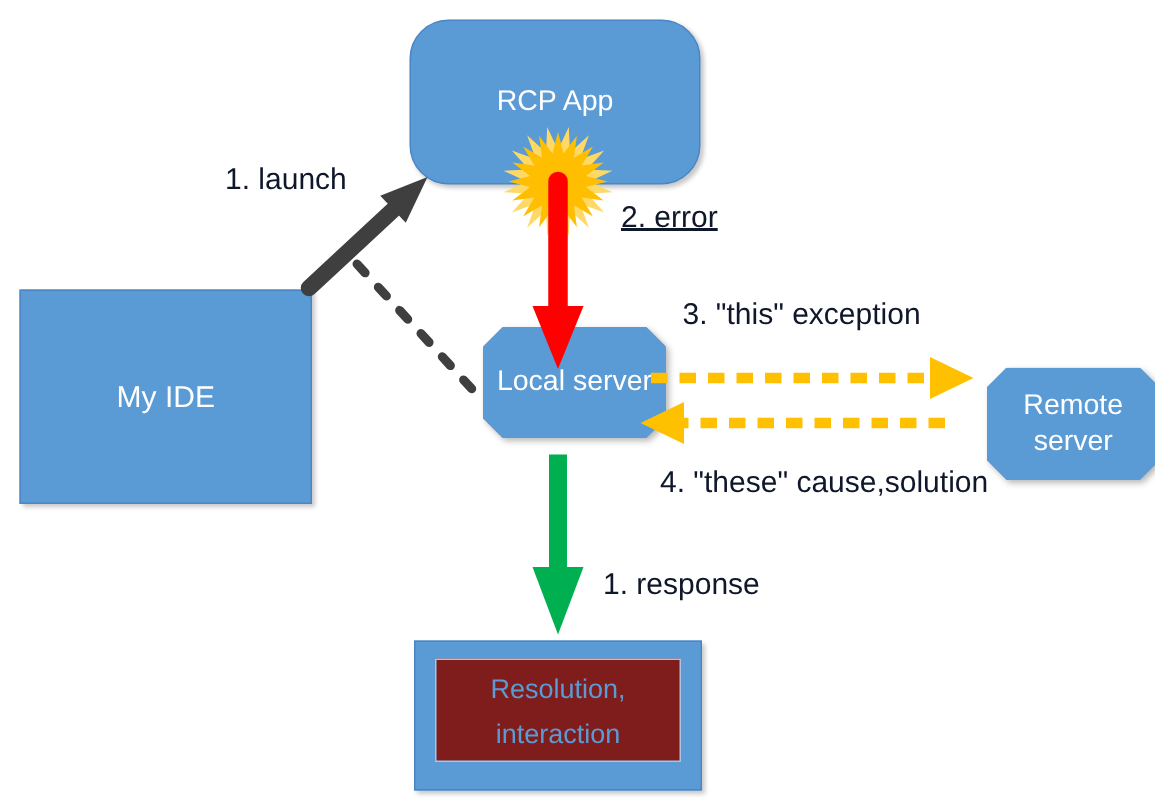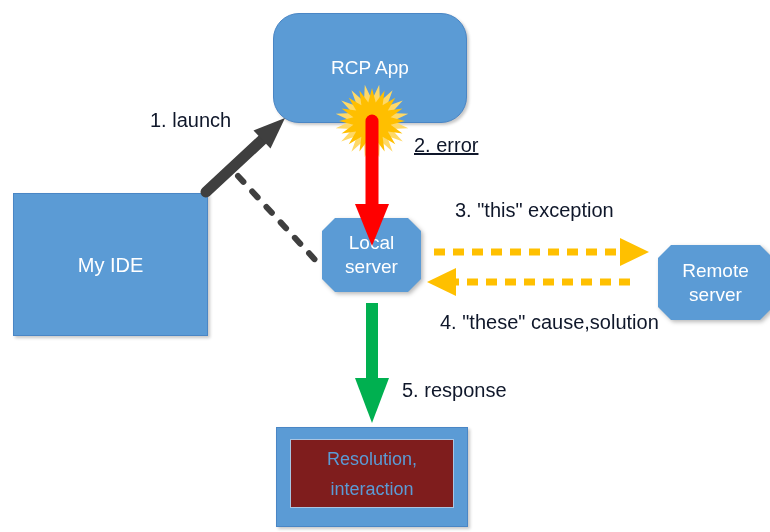--- a/index.html
+++ b/index.html
@@ -38,21 +38,21 @@
                        calc(100% - 13px) 100%, 13px 100%, 0 calc(100% - 13px), 0 13px);
   }
   .octagon-wrap {
     position: absolute;
     filter: drop-shadow(2px 2px 2px rgba(0,0,0,0.28));
     z-index: 1;
   }
   .octagon-wrap .node { position: relative; width: 100%; height: 100%; }
   #node-my-ide   { left: 13px;  top: 193px; width: 195px; height: 143px; font-size: 20px; }
   #node-rcp-app  { left: 273px; top: 13px;  width: 194px; height: 110px; }
-  #wrap-local-server  { left: 322px; top: 218px; width: 99px; height: 74px; }
+  #wrap-local-server  { left: 322px; top: 218px; width: 122px; height: 74px; }
   #wrap-remote-server { left: 658px; top: 245px; width: 115px; height: 75px; }
   #node-remote-server span { display: block; width: 80px; }
   #node-resolution {
     left: 276px; top: 427px; width: 192px; height: 100px;
     border: 1px solid #4a86c5;
     box-shadow: 2px 2px 3px rgba(0,0,0,0.22);
   }
   .resolution-inner {
     position: absolute;
     left: 13px; right: 13px; top: 11px; bottom: 18px;
@@ -115,21 +115,21 @@
   <div class="node" id="node-resolution">
     <div class="resolution-inner">
       <span>Resolution, interaction</span>
     </div>
   </div>
 
   <div class="step-label" id="label-step1">1. launch</div>
   <div class="step-label" id="label-step2">2. error</div>
   <div class="step-label" id="label-step3">3. "this" exception</div>
   <div class="step-label" id="label-step4">4. "these" cause,solution</div>
-  <div class="step-label" id="label-step5">5. response</div>
+  <div class="step-label" id="label-step5">1. response</div>
 
   <svg class="overlay" viewBox="0 0 770 532">
 
     <g>
       <line x1="206" y1="192" x2="262" y2="140" stroke="#3f3f3f" stroke-width="11" stroke-linecap="round"></line>
       <polygon points="285,118 270.5,148.5 253.5,130.5" fill="#3f3f3f"></polygon>
     </g>
 
     <g>
       <line x1="238" y1="176" x2="318" y2="263" stroke="#3f3f3f" stroke-width="6" stroke-linecap="round" stroke-dasharray="8 13"></line>

